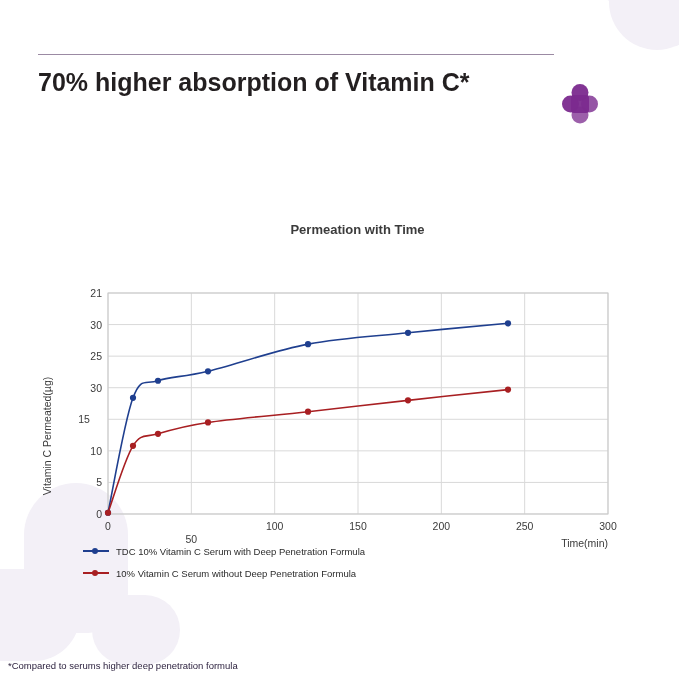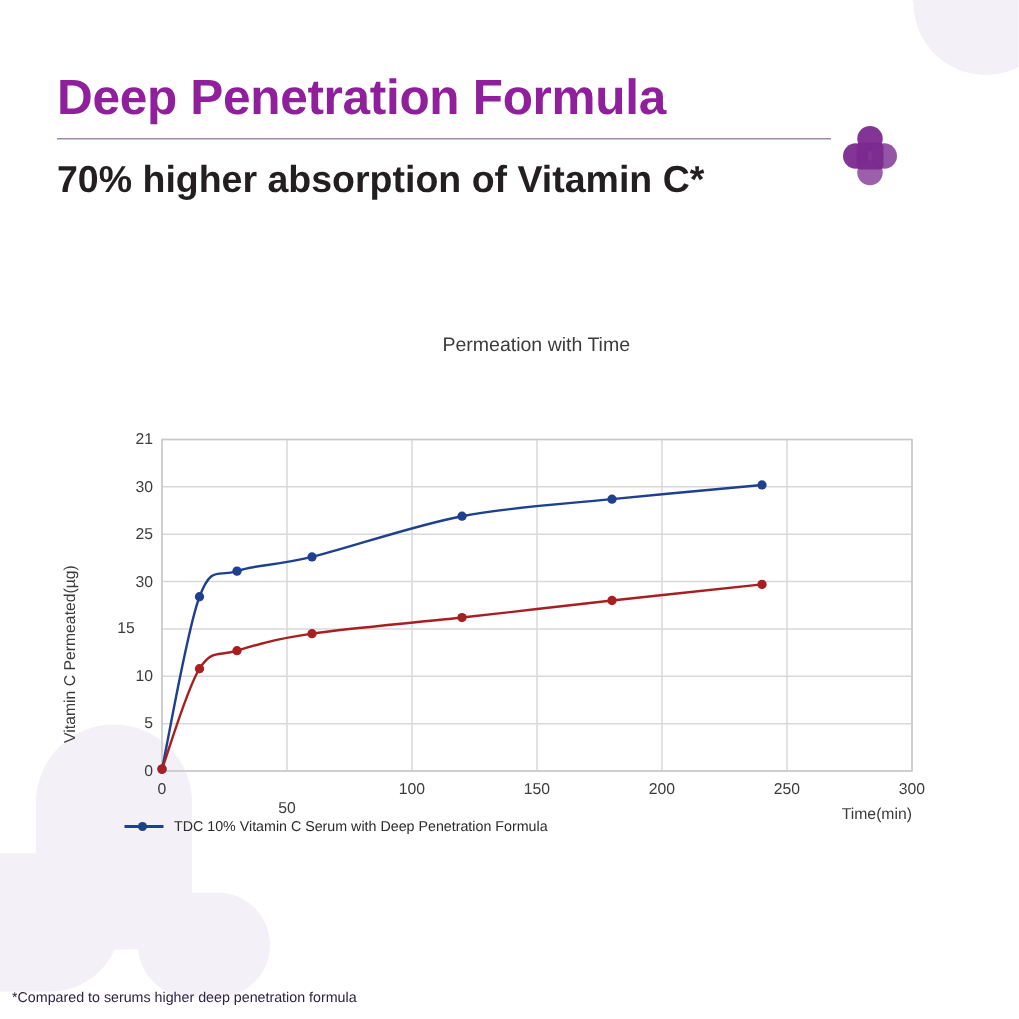--- a/index.html
+++ b/index.html
@@ -75,20 +75,21 @@
     top: 222px;
     width: 679px;
     height: 320px;
   }
   .chart-title {
     text-align: center;
     font-size: 13px;
     color: #3b3b3b;
     margin: 0;
     padding-left: 36px;
+    font-weight: bold;
   }
   .chart-area {
     position: absolute;
     left: 0;
     top: 28px;
     width: 679px;
     height: 290px;
   }
   .y-axis-label {
     position: absolute;
@@ -180,21 +181,20 @@
 </head>
 <body>
 
 <div class="blob blob-tr-1"></div>
 <div class="blob blob-tr-2"></div>
 <div class="blob blob-bl-1"></div>
 <div class="blob blob-bl-2"></div>
 <div class="blob blob-bl-3"></div>
 
 <div class="header">
-  <h1 class="main-title">Deep Penetration Formula</h1>
   <div class="title-divider"></div>
   <h2 class="sub-title">70% higher absorption of Vitamin C*</h2>
 </div>
 
 <div class="cross-flourish">
   <svg width="36" height="40" viewBox="0 0 36 40">
     <g fill="#7b2a8e">
       <circle cx="18" cy="8.5" r="8.5" opacity="0.95"></circle>
       <circle cx="8.5" cy="20" r="8.5" opacity="0.95"></circle>
       <circle cx="27.5" cy="20" r="8.5" opacity="0.8"></circle>
@@ -267,15 +267,22 @@
 </div>
 
 <div class="legend">
   <div class="legend-row">
     <span class="legend-swatch">
       <span class="lline" style="background:#1f3f8f"></span>
       <span class="ldot" style="background:#1f3f8f"></span>
     </span>
     <span class="legend-text">TDC 10% Vitamin C Serum with Deep Penetration Formula</span>
   </div>
+  <div class="legend-row">
+    <span class="legend-swatch">
+      <span class="lline" style="background:#a81f22"></span>
+      <span class="ldot" style="background:#a81f22"></span>
+    </span>
+    <span class="legend-text">10% Vitamin C Serum without Deep Penetration Formula</span>
+  </div>
 </div>
 
 <div class="footnote">*Compared to serums higher deep penetration formula</div>
 
 </body></html>

